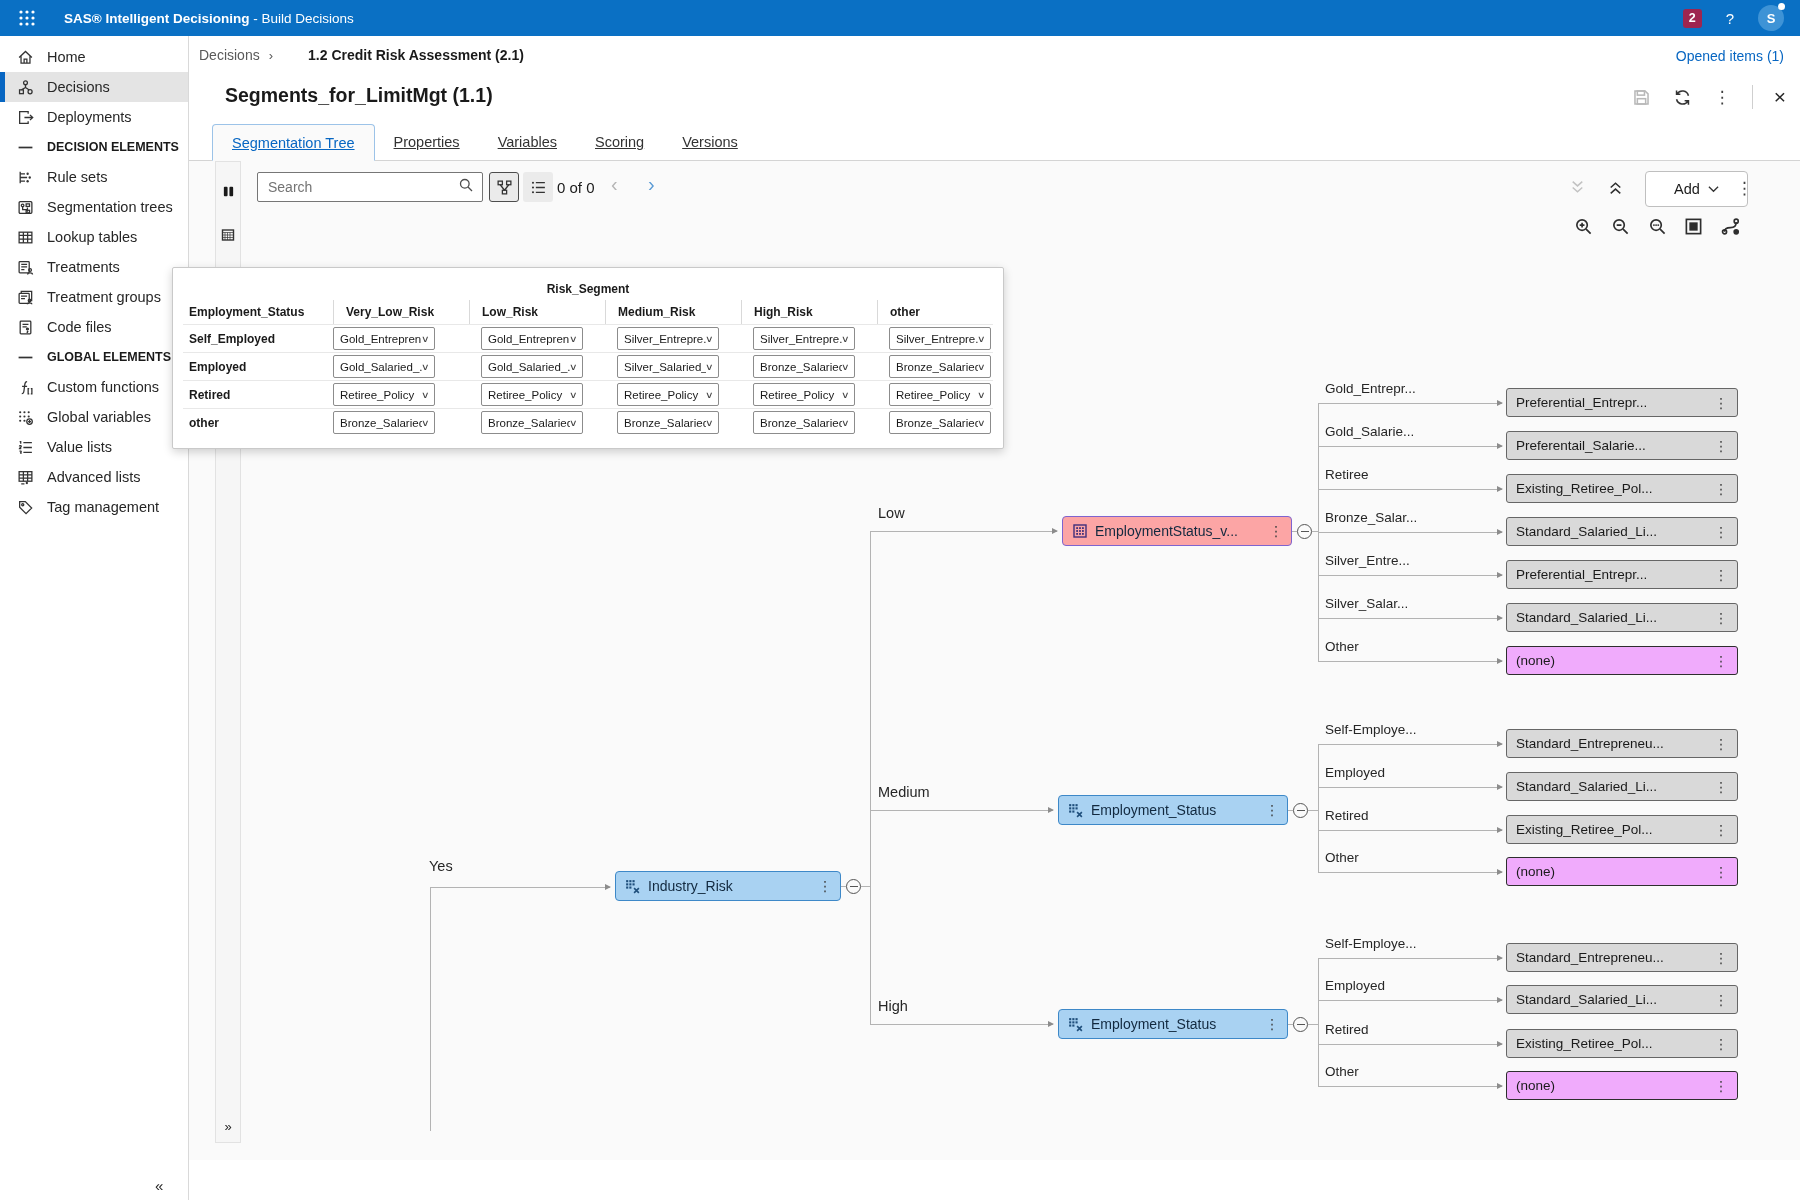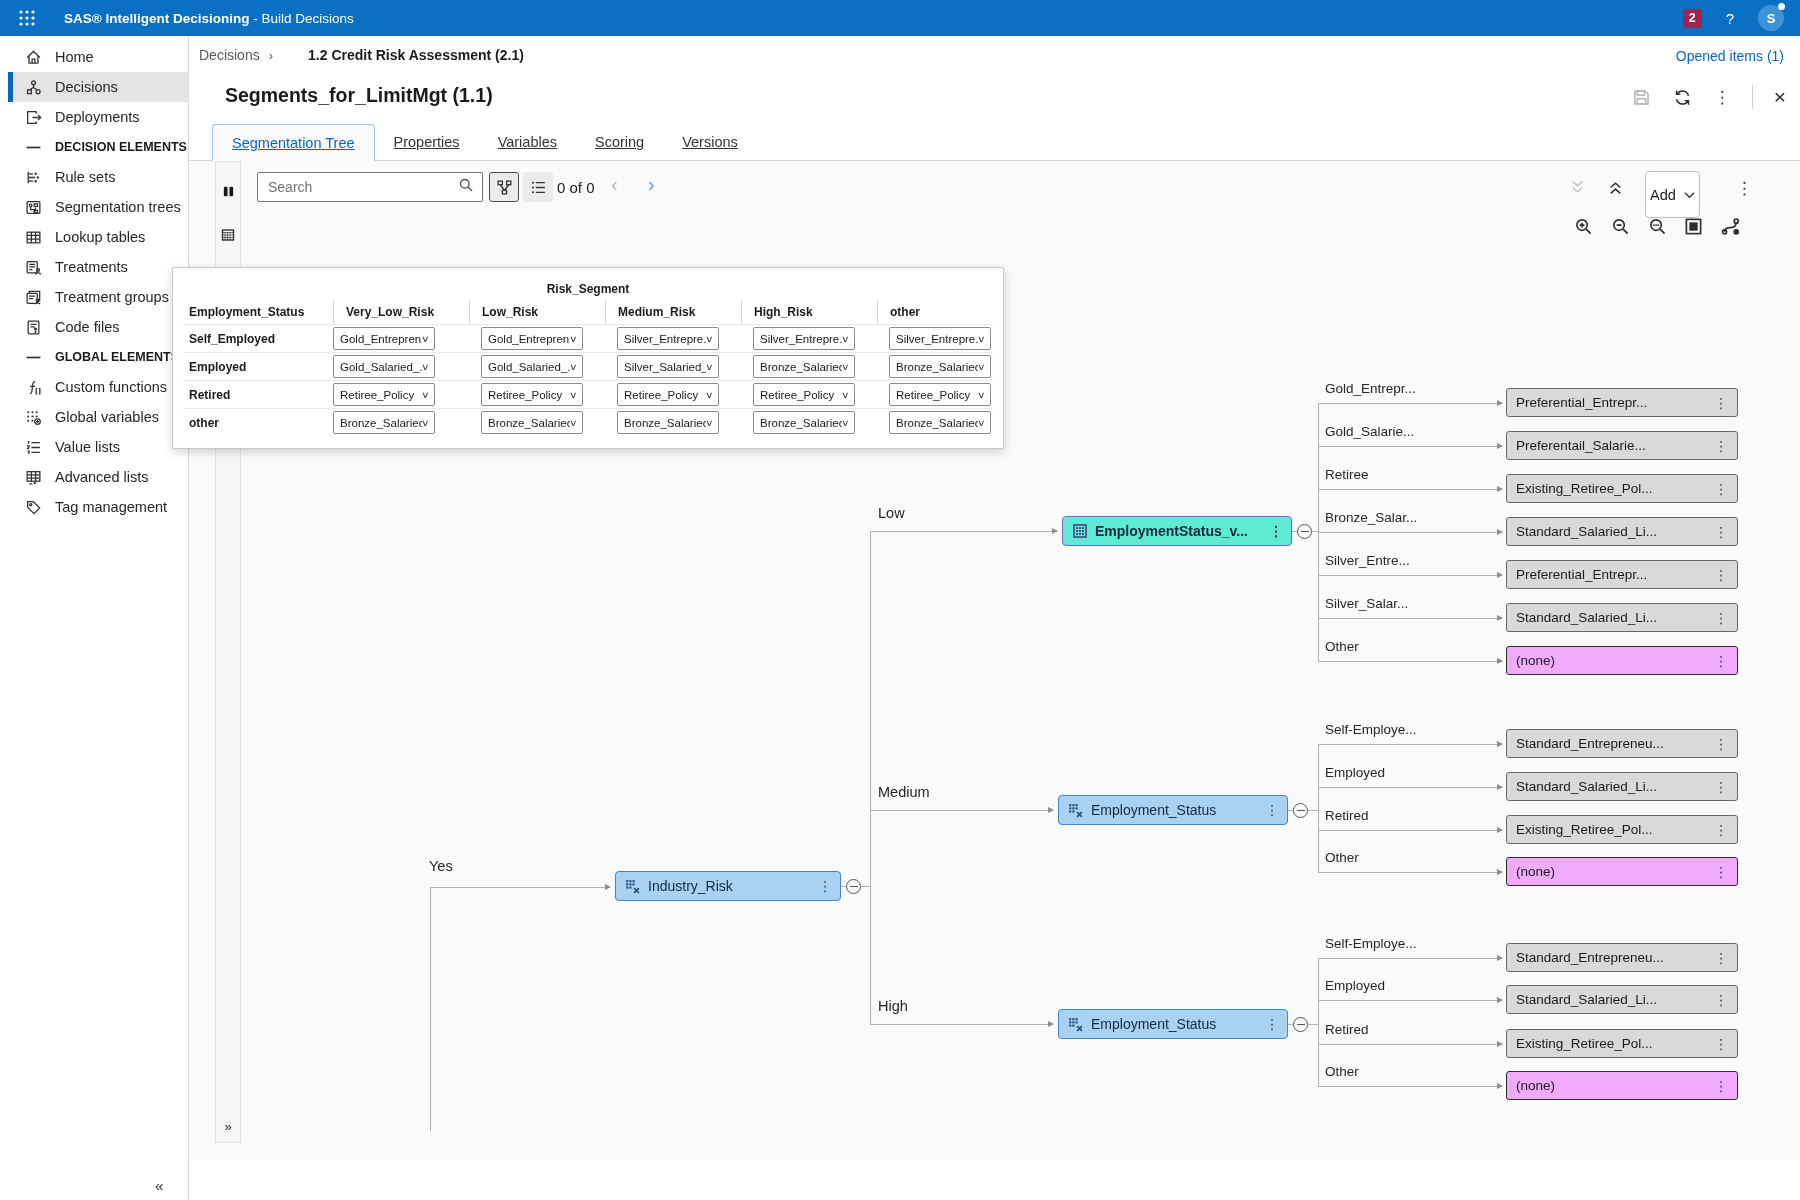--- a/index.html
+++ b/index.html
@@ -13,21 +13,21 @@
   .topbar-title { color:#fff; font-size:13.5px; white-space:nowrap; }
   .topbar-title b { font-weight:bold; }
   .topbar-right { margin-left:auto; display:flex; align-items:center; gap:24px; }
   .badge { min-width:19px; height:19px; background:#9e2550; border-radius:3px; color:#fff; font-size:12.5px; font-weight:bold; display:flex; align-items:center; justify-content:center; padding:0 4px; cursor:pointer; }
   .help { color:#fff; font-size:15px; cursor:pointer; }
   .avatar { position:relative; width:26px; height:26px; border-radius:50%; background:#3e93d6; color:#fff; font-size:13px; font-weight:bold; display:flex; align-items:center; justify-content:center; cursor:pointer; }
   .avatar::after { content:""; position:absolute; right:-1px; top:-2px; width:7px; height:7px; border-radius:50%; background:#fff; }
 
   
   .sidebar { position:absolute; left:0; top:36px; width:189px; height:1164px; background:#fff; border-right:1px solid #d9d9d9; padding-top:6px; }
-  .side-item { position:relative; height:30px; display:flex; align-items:center; gap:13px; padding-left:17px; font-size:14.5px; color:#262626; cursor:pointer; white-space:nowrap;margin-left:8px; }
+  .side-item { position:relative; height:30px; display:flex; align-items:center; gap:13px; padding-left:17px; font-size:14.5px; color:#262626; cursor:pointer; white-space:nowrap; }
   .side-item.selected { background:#e4e4e4; }
   .side-item.selected::before { content:""; position:absolute; left:0; top:0; bottom:0; width:5px; background:#0766c2; }
   .side-item.section { font-weight:bold; font-size:12.5px; color:#1a1a1a; cursor:default; }
   .sicon { width:17px; height:17px; flex:0 0 17px; display:flex; align-items:center; justify-content:center; }
   .sicon svg { stroke:#333; fill:none; stroke-width:1.2; }
   .side-collapse { position:absolute; left:155px; bottom:6px; font-size:15px; color:#262626; cursor:pointer; }
 
   
   .content-bg { position:absolute; left:189px; top:36px; width:1611px; height:1164px; background:#fff; }
   .breadcrumb { position:absolute; left:199px; top:47px; display:flex; align-items:center; gap:9px; font-size:14px; }
@@ -61,21 +61,21 @@
   .search-input { border:none; outline:none; flex:1; font-size:14px; color:#1a1a1a; font-family:"Liberation Sans",sans-serif; background:transparent; }
   .search-input::placeholder { color:#737373; }
   .tool-btn { position:absolute; width:30px; height:30px; border-radius:3px; background:#ebebeb; display:flex; align-items:center; justify-content:center; cursor:pointer; }
   .tool-btn.selected { border:1.5px solid #4d4d4d; }
   .tool-btn svg { stroke:#333; fill:none; stroke-width:1.2; }
   .match-count { position:absolute; left:557px; top:179px; font-size:15px; color:#1a1a1a; }
   .nav-chev { position:absolute; font-size:20px; line-height:16px; cursor:pointer; }
   .icon-btn { position:absolute; width:22px; height:22px; display:flex; align-items:center; justify-content:center; cursor:pointer; }
   .icon-btn svg { stroke:#2e2e2e; fill:none; stroke-width:1.4; }
   .icon-btn.disabled svg { stroke:#c2c2c2; }
-  .add-btn { position:absolute; left:1645px; top:171px; height:47px; padding:0 4px; background:#fff; border:1px solid #bfbfbf; border-radius:4px; display:flex; align-items:center; gap:8px; font-size:14.5px; color:#1a1a1a; cursor:pointer; font-family:"Liberation Sans",sans-serif; }
+  .add-btn { position:absolute; left:1645px; top:171px; height:36px; padding:0 28px; background:#fff; border:1px solid #bfbfbf; border-radius:4px; display:flex; align-items:center; gap:8px; font-size:14.5px; color:#1a1a1a; cursor:pointer; font-family:"Liberation Sans",sans-serif; }
   .kebab { font-size:14px; color:#3f3f3f; cursor:pointer; line-height:1; }
   .kebab.big { font-size:17px; }
 
   
   .matrix { position:absolute; left:172px; top:267px; width:832px; background:#fff; border:1px solid #c9c9c9; border-radius:2px; box-shadow:0 3px 10px rgba(0,0,0,0.18); z-index:10; padding:9px 10px 12px 10px; }
   .m-instr { font-size:11.5px; color:#262626; padding-left:2px; }
   .m-group { text-align:center; font-size:12px; font-weight:bold; margin-top:5px; }
   .m-table { margin-top:4px; }
   .mrow { display:grid; grid-template-columns:150px 136px 136px 136px 136px 118px; align-items:center; height:28px; }
   .mrow.mhead { height:24px; }
@@ -90,21 +90,21 @@
   .mhead .mh-first, .mlabel { padding-left:6px; }
 
   
   .edge { position:absolute; background:#b3b3b3; z-index:1; }
   .edge.h { height:1px; } .edge.v { width:1px; }
   .edge.arrow::after { content:""; position:absolute; right:-1px; top:-3px; width:0; height:0; border-left:6px solid #8c8c8c; border-top:3.5px solid transparent; border-bottom:3.5px solid transparent; }
   .blabel { position:absolute; font-size:13.5px; color:#262626; z-index:2; white-space:nowrap; }
   .blabel.main { font-size:14.5px; }
   .node { position:absolute; height:30px; border-radius:4px; display:flex; align-items:center; gap:7px; padding:0 8px; font-size:14px; color:#12293f; z-index:3; cursor:pointer; }
   .node.blue { background:#a9d2f2; border:1.5px solid #3d88c8; }
-  .node.purple { background:#5eead4; border:1.5px solid #7e64cf;font-weight:bold; }
+  .node.purple { background:#fca5a5; border:1.5px solid #7e64cf; }
   .nlabel { flex:1; white-space:nowrap; overflow:hidden; }
   .nicon { width:17px; height:17px; flex:0 0 17px; display:flex; align-items:center; justify-content:center; }
   .collapse-circle { position:absolute; width:15px; height:15px; border:1.5px solid #555; border-radius:50%; background:#fafafa; z-index:3; cursor:pointer; }
   .collapse-circle::after { content:""; position:absolute; left:2.5px; right:2.5px; top:50%; margin-top:-1px; height:1.6px; background:#555; }
   .leaf { position:absolute; width:232px; height:29px; background:#d9d9d9; border:1.5px solid #666; border-radius:3px; display:flex; align-items:center; padding:0 9px; font-size:13.5px; color:#1a1a1a; z-index:3; cursor:pointer; }
   .leaf.none { background:#f0abfc; border-color:#2e2e2e;padding-left:9px; }
   .leaf-label { flex:1; white-space:nowrap; overflow:hidden; }
 </style>
 </head>
 <body>

